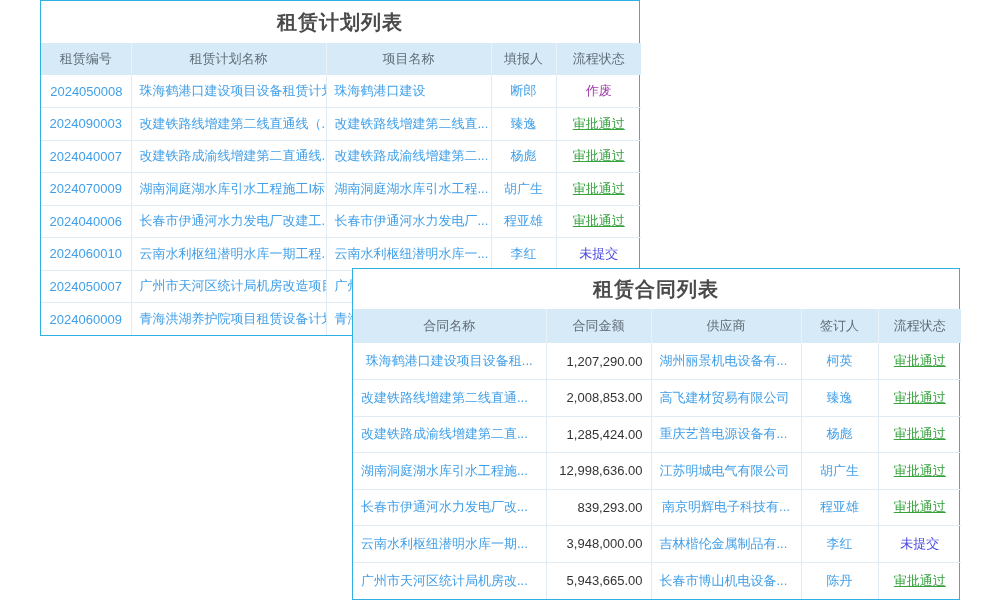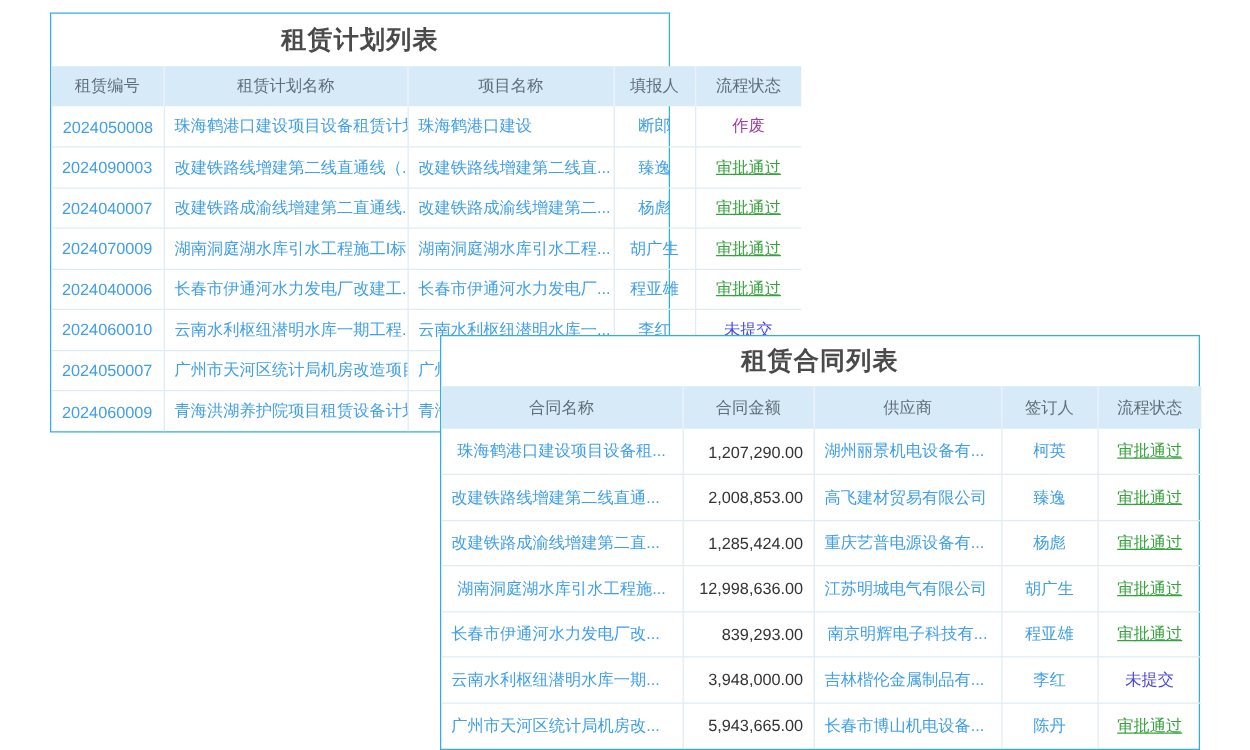--- a/index.html
+++ b/index.html
@@ -23,21 +23,21 @@
     background:#ffffff;
     border:1.5px solid var(--panel-border);
   }
   .panel-title{
     font-size:20px;
     font-weight:bold;
     color:var(--title-text);
     text-align:center;
     letter-spacing:1px;
   }
-  #plan-panel{left:40px;top:10px;width:496px;}
+  #plan-panel{left:40px;top:0;width:600px;}
   #contract-panel{left:352px;top:268px;width:608px;}
   #plan-panel .panel-title{height:42px;line-height:42px;}
   #contract-panel .panel-title{height:40px;line-height:40px;text-align:center;}
   table.grid{
     width:100%;
     border-collapse:collapse;
     table-layout:fixed;
   }
   table.grid th{
     background:var(--header-bg);
@@ -170,21 +170,21 @@
           <td style="text-align: center;"><span class="status" style="color: rgb(54, 162, 61); text-decoration: underline;">审批通过</span></td>
         </tr>
         <tr>
           <td style="text-align: left;"><span class="link">改建铁路成渝线增建第二直...</span></td>
           <td style="text-align: right;"><span class="amount">1,285,424.00</span></td>
           <td style="text-align: left;"><span class="link">重庆艺普电源设备有...</span></td>
           <td style="text-align: center;"><span class="link">杨彪</span></td>
           <td style="text-align: center;"><span class="status" style="color: rgb(54, 162, 61); text-decoration: underline;">审批通过</span></td>
         </tr>
         <tr>
-          <td style="text-align: center;"><span class="link">湖南洞庭湖水库引水工程施...</span></td>
+          <td style="text-align: left;"><span class="link">湖南洞庭湖水库引水工程施...</span></td>
           <td style="text-align: right;"><span class="amount">12,998,636.00</span></td>
           <td style="text-align: left;"><span class="link">江苏明城电气有限公司</span></td>
           <td style="text-align: center;"><span class="link">胡广生</span></td>
           <td style="text-align: center;"><span class="status" style="color: rgb(54, 162, 61); text-decoration: underline;">审批通过</span></td>
         </tr>
         <tr>
           <td style="text-align: left;"><span class="link">长春市伊通河水力发电厂改...</span></td>
           <td style="text-align: right;"><span class="amount">839,293.00</span></td>
           <td style="text-align: center;"><span class="link">南京明辉电子科技有...</span></td>
           <td style="text-align: center;"><span class="link">程亚雄</span></td>

